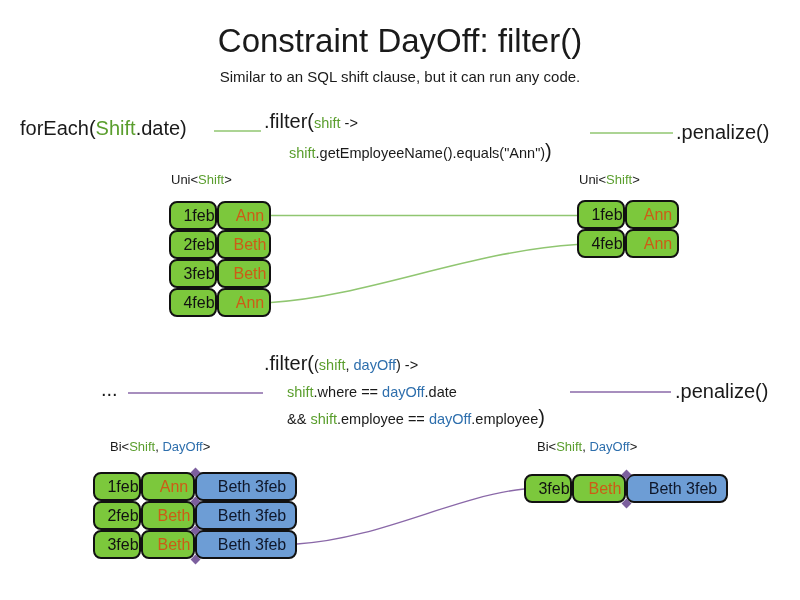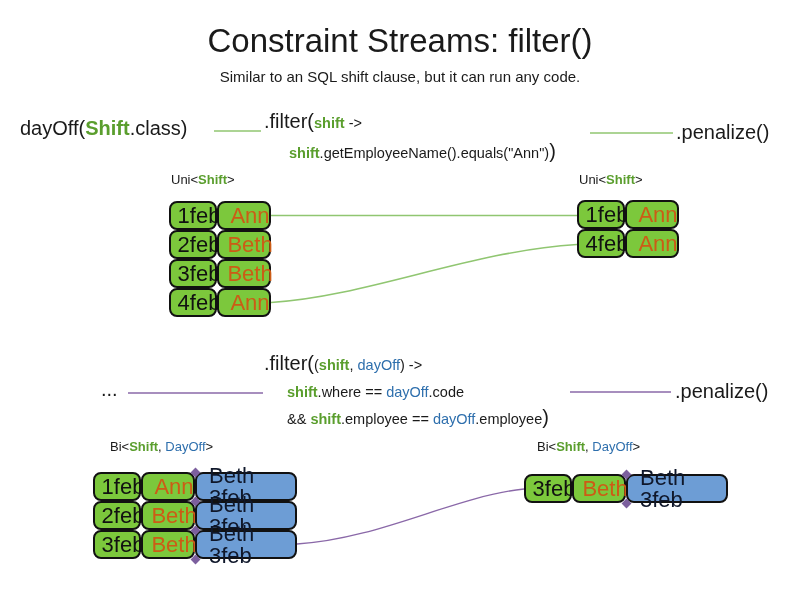--- a/index.html
+++ b/index.html
@@ -13,29 +13,29 @@
     position:relative; width:800px; height:600px; background:#fff; overflow:hidden;
     font-family:"Liberation Sans", sans-serif; color:var(--ink);
   }
   .wires{position:absolute; left:0; top:0; pointer-events:none;}
   .wire-green{stroke:var(--line-green); stroke-width:1.6; fill:none;}
   .wire-purple{stroke:var(--line-purple); stroke-width:1.3; fill:none;}
   .title{position:absolute; left:0; right:0; top:22px; text-align:center; font-size:33px; color:var(--ink);}
   .subtitle{position:absolute; left:0; right:0; top:68px; text-align:center; font-size:15px; color:var(--ink);}
   .code{position:absolute; white-space:pre; line-height:1.15;}
   .seg{display:inline;}
-  .c-k{color:var(--ink);} .c-g{color:var(--green-text);font-weight:bold;} .c-u{color:var(--blue-text);margin-top:44px;} 
+  .c-k{color:var(--ink);} .c-g{color:var(--green-text);} .c-u{color:var(--blue-text);margin-top:44px;} 
   .s-b{font-size:20px;} .s-s{font-size:14.5px;}
   .label{position:absolute; white-space:pre;}
   .label .seg{font-size:13px;}
   .tbl{position:absolute;}
   .row{display:flex; height:29px;}
   .cell{
     box-sizing:border-box; height:29px; border:2px solid var(--box-border); border-radius:8px;
-    display:flex; align-items:center; justify-content:center; font-size:22px; line-height:1;padding-left:12px;
+    display:flex; align-items:center; justify-content:center; font-size:16px; line-height:1;padding-left:12px;
   }
   .cell.date{width:48px; background:var(--green-box); color:#111;}
   .cell.name{width:54px; background:var(--green-box); color:var(--orange-text);}
   .cell.dayoff{width:102px; background:var(--blue-box); color:#0f172a;}
   .diamond{
     position:absolute; width:7px; height:7px; background:var(--diamond-purple);
     transform:rotate(45deg);
   }
 </style>
 </head>
@@ -46,24 +46,24 @@
   <svg class="wires" width="800" height="600">
     <line x1="214" y1="131" x2="261" y2="131" class="wire-green"></line>
     <line x1="590" y1="133" x2="673" y2="133" class="wire-green"></line>
     <line x1="271" y1="215.5" x2="577" y2="215.5" class="wire-green"></line>
     <path d="M271,302.5 C370,296 470,251 577,244.5" class="wire-green"></path>
     <line x1="128" y1="393" x2="263" y2="393" class="wire-purple"></line>
     <line x1="570" y1="392" x2="671" y2="392" class="wire-purple"></line>
     <path d="M297,544 C380,539 455,496 524,489" class="wire-purple"></path>
   </svg>
 
-  <div class="title">Constraint Streams: filter()</div>
+  <div class="title">Constraint DayOff: filter()</div>
   <div class="subtitle">Similar to an SQL shift clause, but it can run any code.</div>
 
-  <div class="code" style="left:20px; top:117px;"><span class="seg c-k s-b">dayOff(</span><span class="seg c-g s-b">Shift</span><span class="seg c-k s-b">.class)</span></div>
+  <div class="code" style="left:20px; top:117px;"><span class="seg c-k s-b">forEach(</span><span class="seg c-g s-b">Shift</span><span class="seg c-k s-b">.date)</span></div>
   <div class="code" style="left:264px; top:110px;"><span class="seg c-k s-b">.filter(</span><span class="seg c-g s-s">shift</span><span class="seg c-k s-s"> -&gt;</span></div>
   <div class="code" style="left:289px; top:140px;"><span class="seg c-g s-s">shift</span><span class="seg c-k s-s">.getEmployeeName().equals("Ann")</span><span class="seg c-k s-b">)</span></div>
   <div class="code s-b" style="left:676px; top:121px;">.penalize()</div>
 
   <div class="label" style="left:171px; top:170px;"><span class="seg c-k s-b">Uni&lt;</span><span class="seg c-g s-b">Shift</span><span class="seg c-k s-b">&gt;</span></div>
   <div class="label" style="left:579px; top:170px;"><span class="seg c-k s-b">Uni&lt;</span><span class="seg c-g s-b">Shift</span><span class="seg c-k s-b">&gt;</span></div>
 
   <div class="tbl" style="left:169px; top:201px;">
       <div class="row">
         <div class="cell date">1feb</div>
@@ -88,21 +88,21 @@
         <div class="cell name">Ann</div>
       </div>
       <div class="row">
         <div class="cell date">4feb</div>
         <div class="cell name">Ann</div>
       </div>
     </div>
 
   <div class="code s-b" style="left:101px; top:378px;">...</div>
   <div class="code" style="left:264px; top:352px;"><span class="seg c-k s-b">.filter(</span><span class="seg c-k s-s">(</span><span class="seg c-g s-s">shift</span><span class="seg c-k s-s">, </span><span class="seg c-u s-s">dayOff</span><span class="seg c-k s-s">) -&gt;</span></div>
-  <div class="code" style="left:287px; top:383px;"><span class="seg c-g s-s">shift</span><span class="seg c-k s-s">.where == </span><span class="seg c-u s-s">dayOff</span><span class="seg c-k s-s">.code</span></div>
+  <div class="code" style="left:287px; top:383px;"><span class="seg c-g s-s">shift</span><span class="seg c-k s-s">.where == </span><span class="seg c-u s-s">dayOff</span><span class="seg c-k s-s">.date</span></div>
   <div class="code" style="left:287px; top:406px;text-align:center;"><span class="seg c-k s-s">&amp;&amp; </span><span class="seg c-g s-s">shift</span><span class="seg c-k s-s">.employee == </span><span class="seg c-u s-s">dayOff</span><span class="seg c-k s-s">.employee</span><span class="seg c-k s-b">)</span></div>
   <div class="code s-b" style="left:675px; top:380px;">.penalize()</div>
 
   <div class="label" style="left:110px; top:437px;"><span class="seg c-k s-b">Bi&lt;</span><span class="seg c-g s-b">Shift</span><span class="seg c-k s-b">, </span><span class="seg c-u s-b">DayOff</span><span class="seg c-k s-b">&gt;</span></div>
   <div class="label" style="left:537px; top:437px;"><span class="seg c-k s-b">Bi&lt;</span><span class="seg c-g s-b">Shift</span><span class="seg c-k s-b">, </span><span class="seg c-u s-b">DayOff</span><span class="seg c-k s-b">&gt;</span></div>
 
   <div class="tbl" style="left:93px; top:472px;">
       <div class="row">
         <div class="cell date">1feb</div>
         <div class="cell name">Ann</div>

